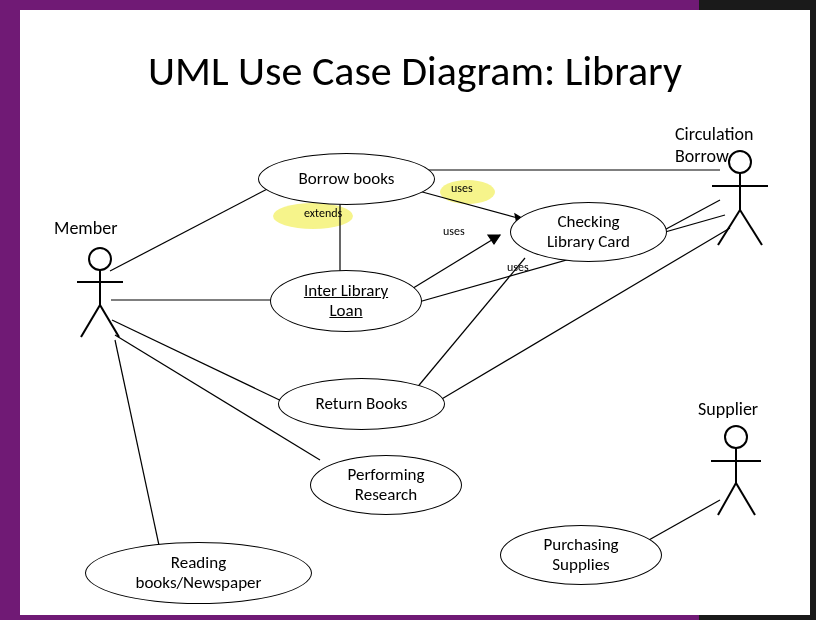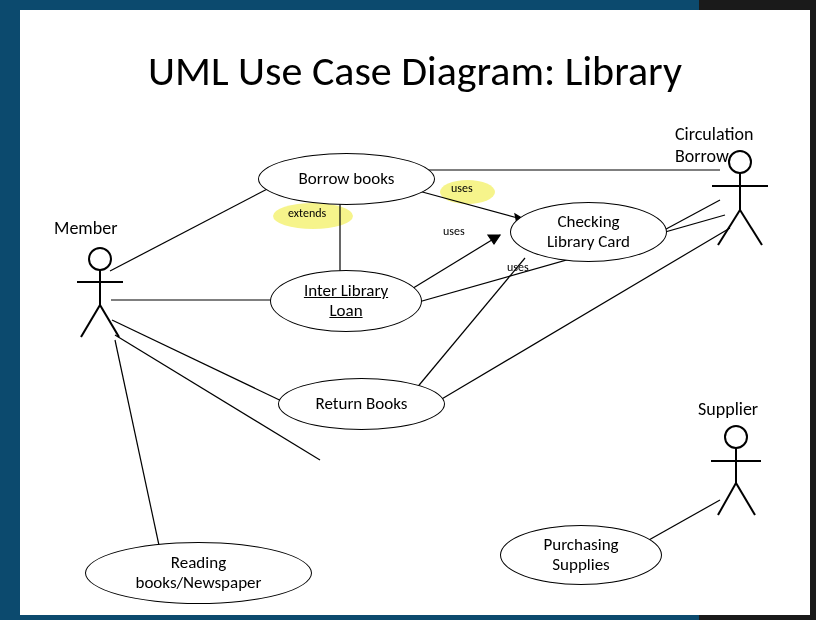--- a/index.html
+++ b/index.html
@@ -5,21 +5,21 @@
   html, body {
     margin: 0;
     padding: 0;
     background: #1a1a1a;
     font-family: Calibri, Arial, sans-serif;
   }
   .slide {
     position: relative;
     width: 699px;
     height: 620px;
-    background: #0c4a6e;
+    background: #701a75;
   }
   .slide-inner {
     position: absolute;
     left: 20px;
     top: 10px;
     width: 790px;
     height: 605px;
     background: #ffffff;
   }
   .title {
@@ -154,31 +154,35 @@
 
       <div class="usecase" style="left:250px; top:260px; width:150px; height:60px;">
         <span style="white-space:pre-line;text-decoration:underline;">Inter Library
 Loan</span>
       </div>
 
       <div class="usecase" style="left:258px; top:368px; width:165px; height:50px;">
         <span>Return Books</span>
       </div>
 
+      <div class="usecase" style="left:290px; top:445px; width:150px; height:58px;">
+        <span style="white-space:pre-line;">Performing
+Research</span>
+      </div>
 
       <div class="usecase" style="left:65px; top:532px; width:225px; height:60px;">
         <span style="white-space:pre-line;">Reading
 books/Newspaper</span>
       </div>
 
       <div class="usecase" style="left:480px; top:515px; width:160px; height:58px;">
         <span style="white-space:pre-line;">Purchasing
 Supplies</span>
       </div>
 
-      <div class="rel-label" style="left:268px; top:196px;">extends</div>
+      <div class="rel-label" style="left:284px; top:196px;">extends</div>
       <div class="rel-label" style="left:431px; top:171px;">uses</div>
       <div class="rel-label" style="left:423px; top:214px;">uses</div>
       <div class="rel-label" style="left:487px; top:250px;">uses</div>
 
     </div>
   </div>
 </div>
 
 </body></html>

